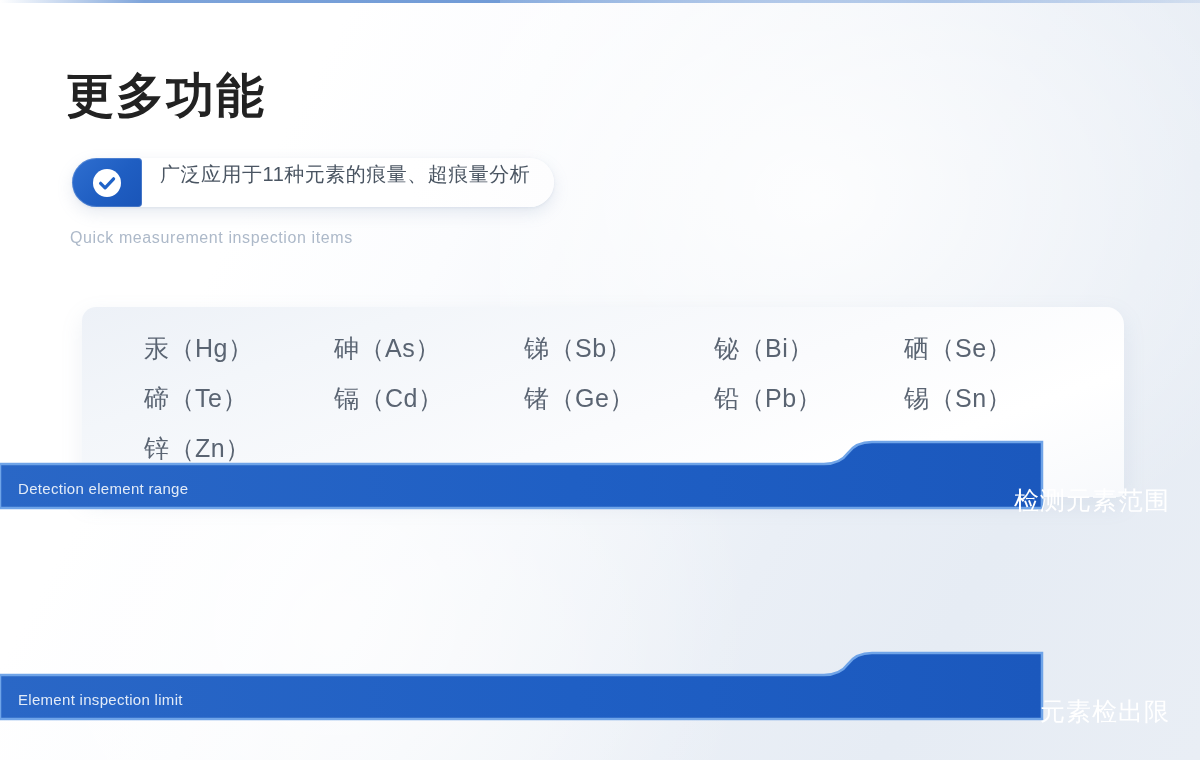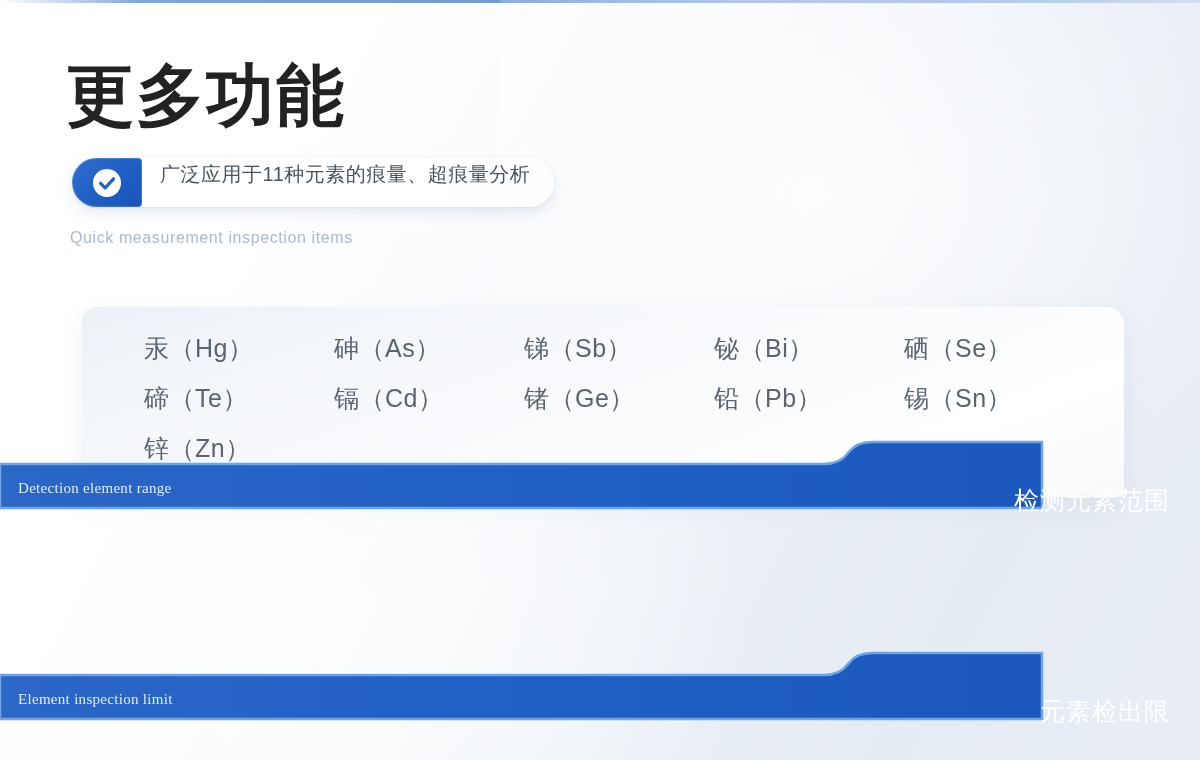--- a/index.html
+++ b/index.html
@@ -55,21 +55,21 @@
     pointer-events: none;
   }
 
   
   .title {
     position: absolute;
     left: 66px;
     top: 56px;
     font-family: "DejaVu Serif", "Liberation Serif", serif;
     font-weight: bold;
-    font-size: 68px;
+    font-size: 48px;
     line-height: 78px;
     letter-spacing: 2px;
     color: #222222;
     white-space: nowrap;
   }
 
   
   .pill {
     position: absolute;
     left: 72px;
@@ -163,21 +163,20 @@
   .limit-seg-a { }
   .limit-seg-b { margin-left: 100px; }
 
   
   .banner {
     position: absolute;
     left: 0;
     width: 1188px;
     height: 84px;
     pointer-events: none;
-    font-family: Liberation Serif, serif;
   }
   #banner-1 { top: 428px; }
   #banner-2 { top: 639px; }
 
   .banner svg {
     position: absolute;
     left: -4px;
     top: 0;
     display: block;
   }

